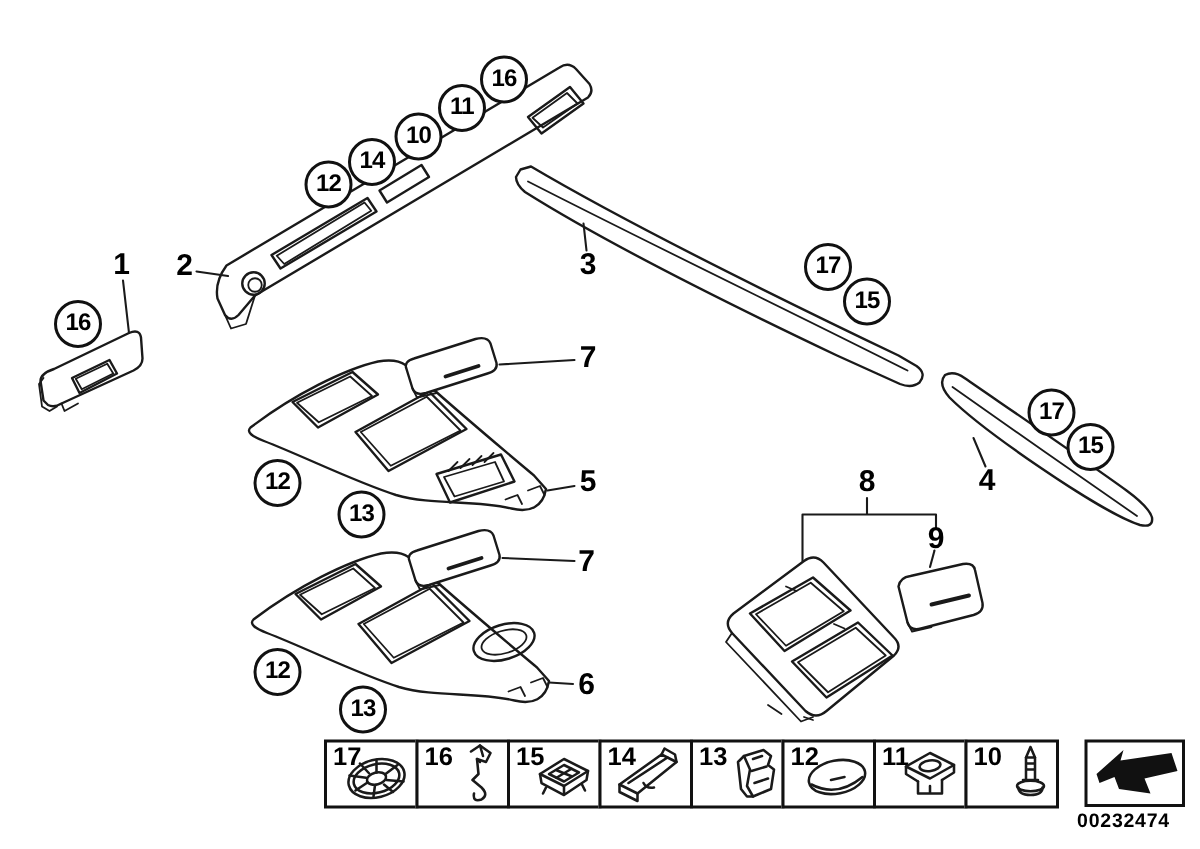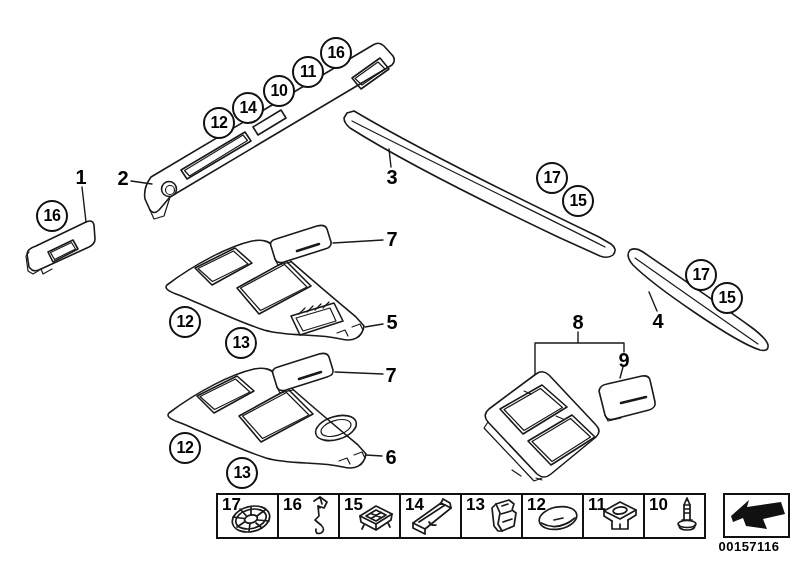--- a/index.html
+++ b/index.html
@@ -279,15 +279,15 @@
       </svg>
     </div>
   </div>
 
   <div class="arrowbox">
     <svg width="61" height="37" viewBox="0 0 61 37">
       <path fill="#111" stroke="none" d="M5,19 L23,3 L21,10 L55,5 L59,17 L37,22 L41,32 L20,29 L17,21 L7,25 Z"></path>
     </svg>
   </div>
 
-  <div class="docnum">00157116</div>
+  <div class="docnum">00232474</div>
 
 </div>
 
 </body></html>

